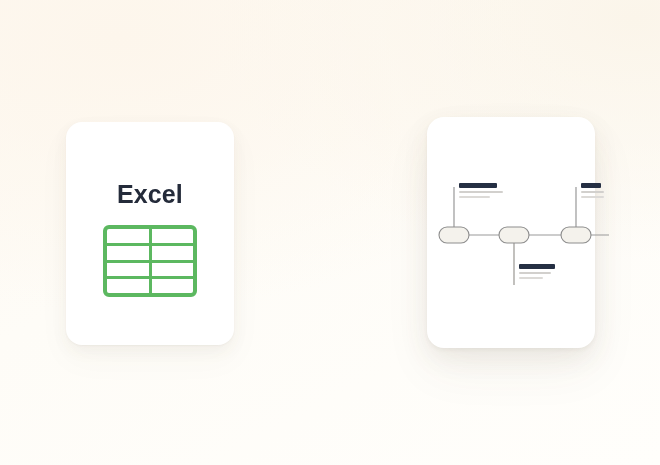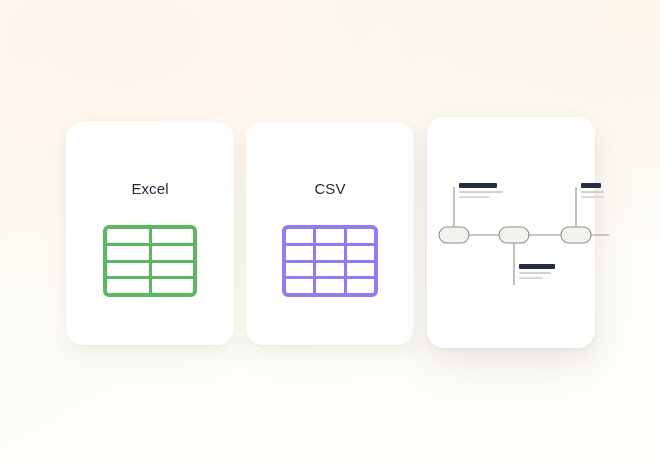--- a/index.html
+++ b/index.html
@@ -64,22 +64,22 @@
   #card-excel { left: 66px; }
   #card-csv   { left: 246px; }
   #card-flow  { left: 427px; }
 
   .card-label {
     position: absolute;
     left: 0;
     right: 0;
     top: 58px;
     text-align: center;
-    font-size: 15px;
-    font-weight: 400;
+    font-size: 25px;
+    font-weight: 700;
     letter-spacing: 0.1px;
     color: #242b3a;
     user-select: none;
   }
 
   .card-icon {
     position: absolute;
     left: 50%;
     top: 103px;
     transform: translateX(-50%);
@@ -171,39 +171,20 @@
           <div class="cell"></div>
           <div class="cell"></div>
           <div class="cell"></div>
           <div class="cell"></div>
           <div class="cell"></div>
           <div class="cell"></div>
         </div>
       </div>
     </div>
 
-    <div class="card flat" id="card-csv">
-      <div class="card-label">CSV</div>
-      <div class="card-icon">
-        <div class="grid-icon" id="icon-csv">
-          <div class="cell"></div>
-          <div class="cell"></div>
-          <div class="cell"></div>
-          <div class="cell"></div>
-          <div class="cell"></div>
-          <div class="cell"></div>
-          <div class="cell"></div>
-          <div class="cell"></div>
-          <div class="cell"></div>
-          <div class="cell"></div>
-          <div class="cell"></div>
-          <div class="cell"></div>
-        </div>
-      </div>
-    </div>
 
     <div class="card raised" id="card-flow">
 
       <div id="flow-diagram">
 
         <svg id="flow-svg" width="200" height="231" viewBox="0 0 200 231">
 
           <line x1="14" y1="118" x2="182" y2="118" stroke="#9a9a9a" stroke-width="1.1"></line>
 
           <line x1="27" y1="118" x2="27" y2="70" stroke="#8f8f8f" stroke-width="1.1"></line>

